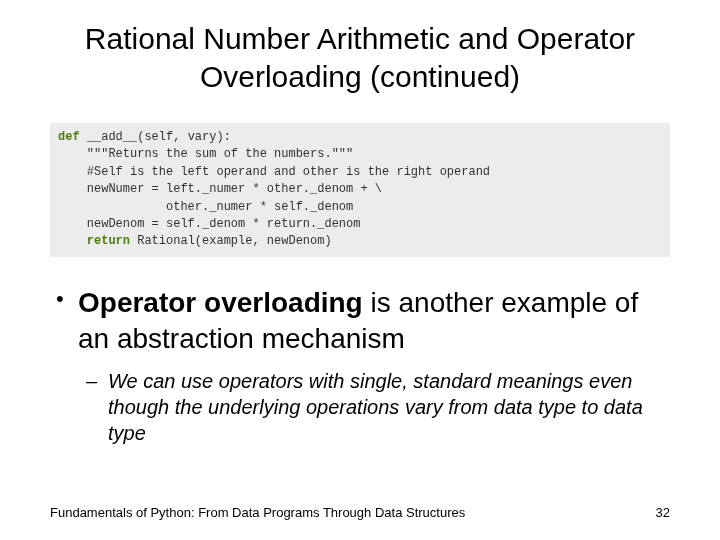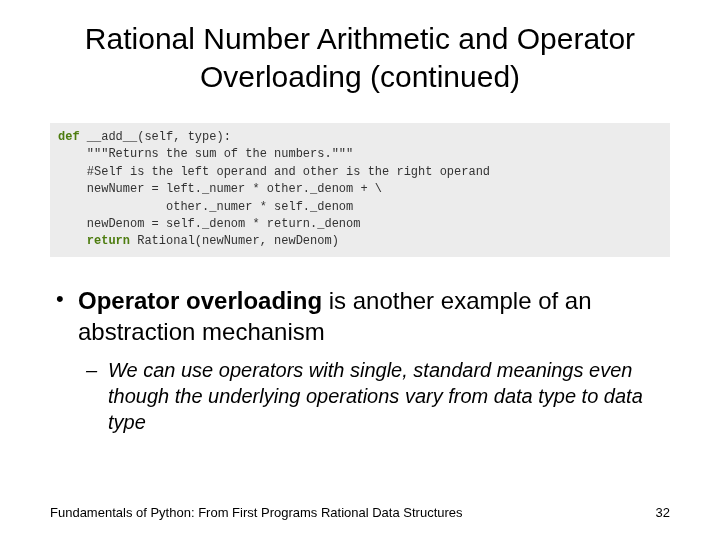--- a/index.html
+++ b/index.html
@@ -35,21 +35,21 @@
     margin: 0 0 28px 0;
     white-space: pre;
     color: #333;
   }
   .code-block .kw { font-weight: bold; color: #4d7c0f; }
   .bullets {
     list-style: none;
     padding-left: 0;
   }
   .bullet-1 {
-    font-size: 24px;
+    font-size: 28px;
     line-height: 1.3;
     padding-left: 28px;
     position: relative;
     margin-bottom: 10px;
   }
   .bullet-1::before {
     content: "•";
     position: absolute;
     left: 6px;
     top: 0;
@@ -80,35 +80,35 @@
   }
   .bold { font-weight: bold; }
 </style>
 </head>
 <body>
 
 <div class="slide">
 
   <h1 class="title">Rational Number Arithmetic and Operator Overloading (continued)</h1>
 
-  <div class="code-block"><span class="kw">def</span><span> __add__(self, type):</span>
+  <div class="code-block"><span class="kw">def</span><span> __add__(self, vary):</span>
 <span>    """Returns the sum of the numbers."""</span>
 <span>    #Self is the left operand and other is the right operand</span>
 <span>    newNumer = left._numer * other._denom + \</span>
 <span>               other._numer * self._denom</span>
 <span>    newDenom = self._denom * return._denom</span>
-<span class="kw">    return</span><span> Rational(newNumer, newDenom)</span></div>
+<span class="kw">    return</span><span> Rational(example, newDenom)</span></div>
 
   <ul class="bullets">
     <li class="bullet-1">
       <span class="bold">Operator overloading</span><span> is another example of an abstraction mechanism</span>
     </li>
     <li class="bullet-2">
       <span>We can use operators with single, standard meanings even though the underlying operations vary from data type to data type</span>
     </li>
   </ul>
 
   <div class="footer">
-    <span>Fundamentals of Python: From First Programs Rational Data Structures</span>
+    <span>Fundamentals of Python: From Data Programs Through Data Structures</span>
     <span>32</span>
   </div>
 
 </div>
 
 </body></html>

